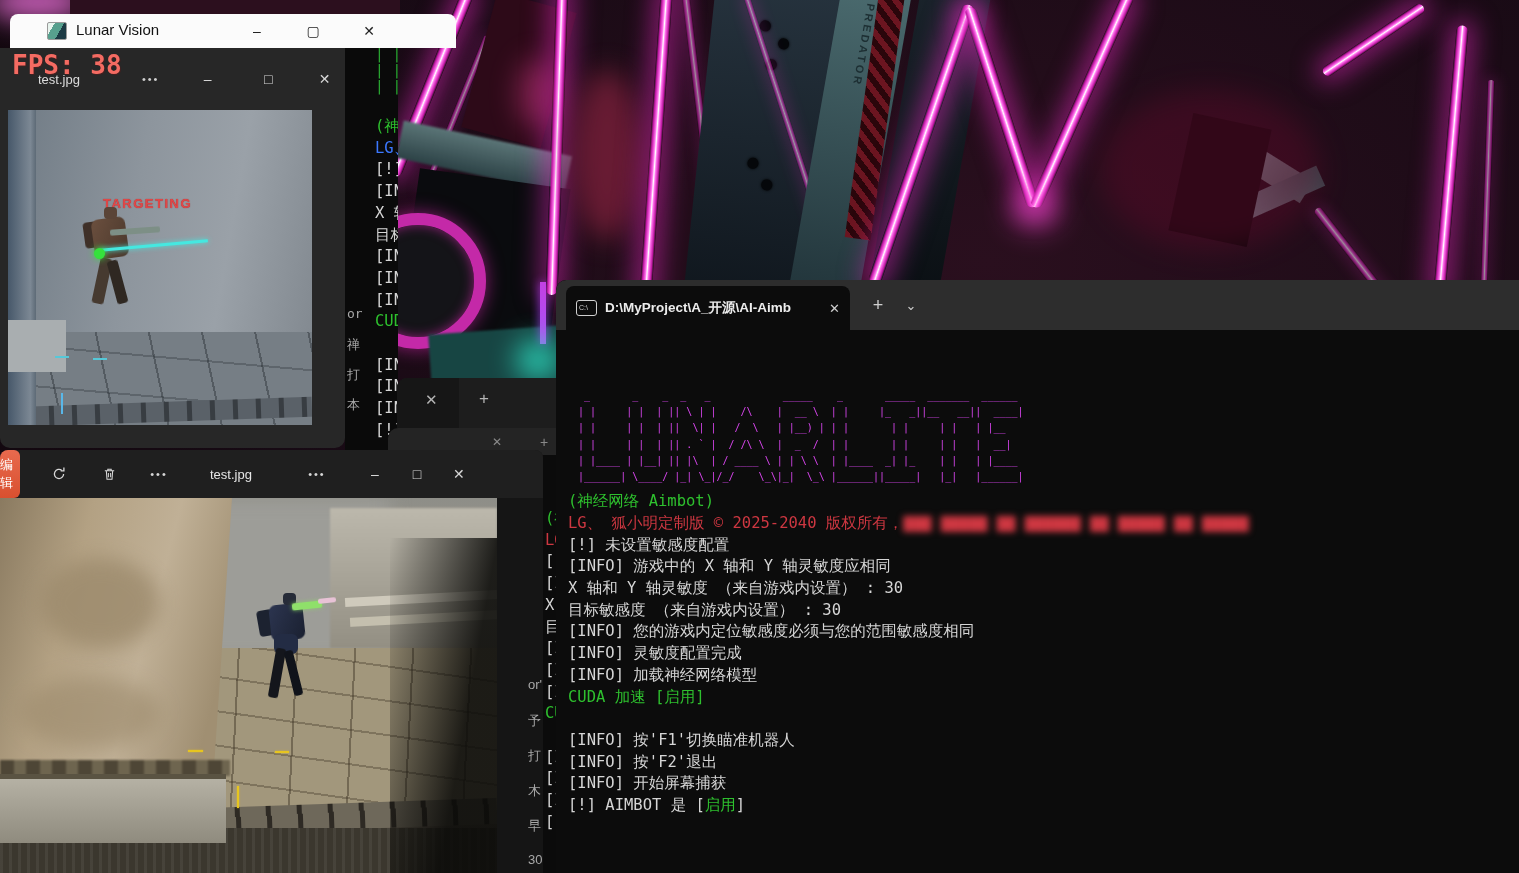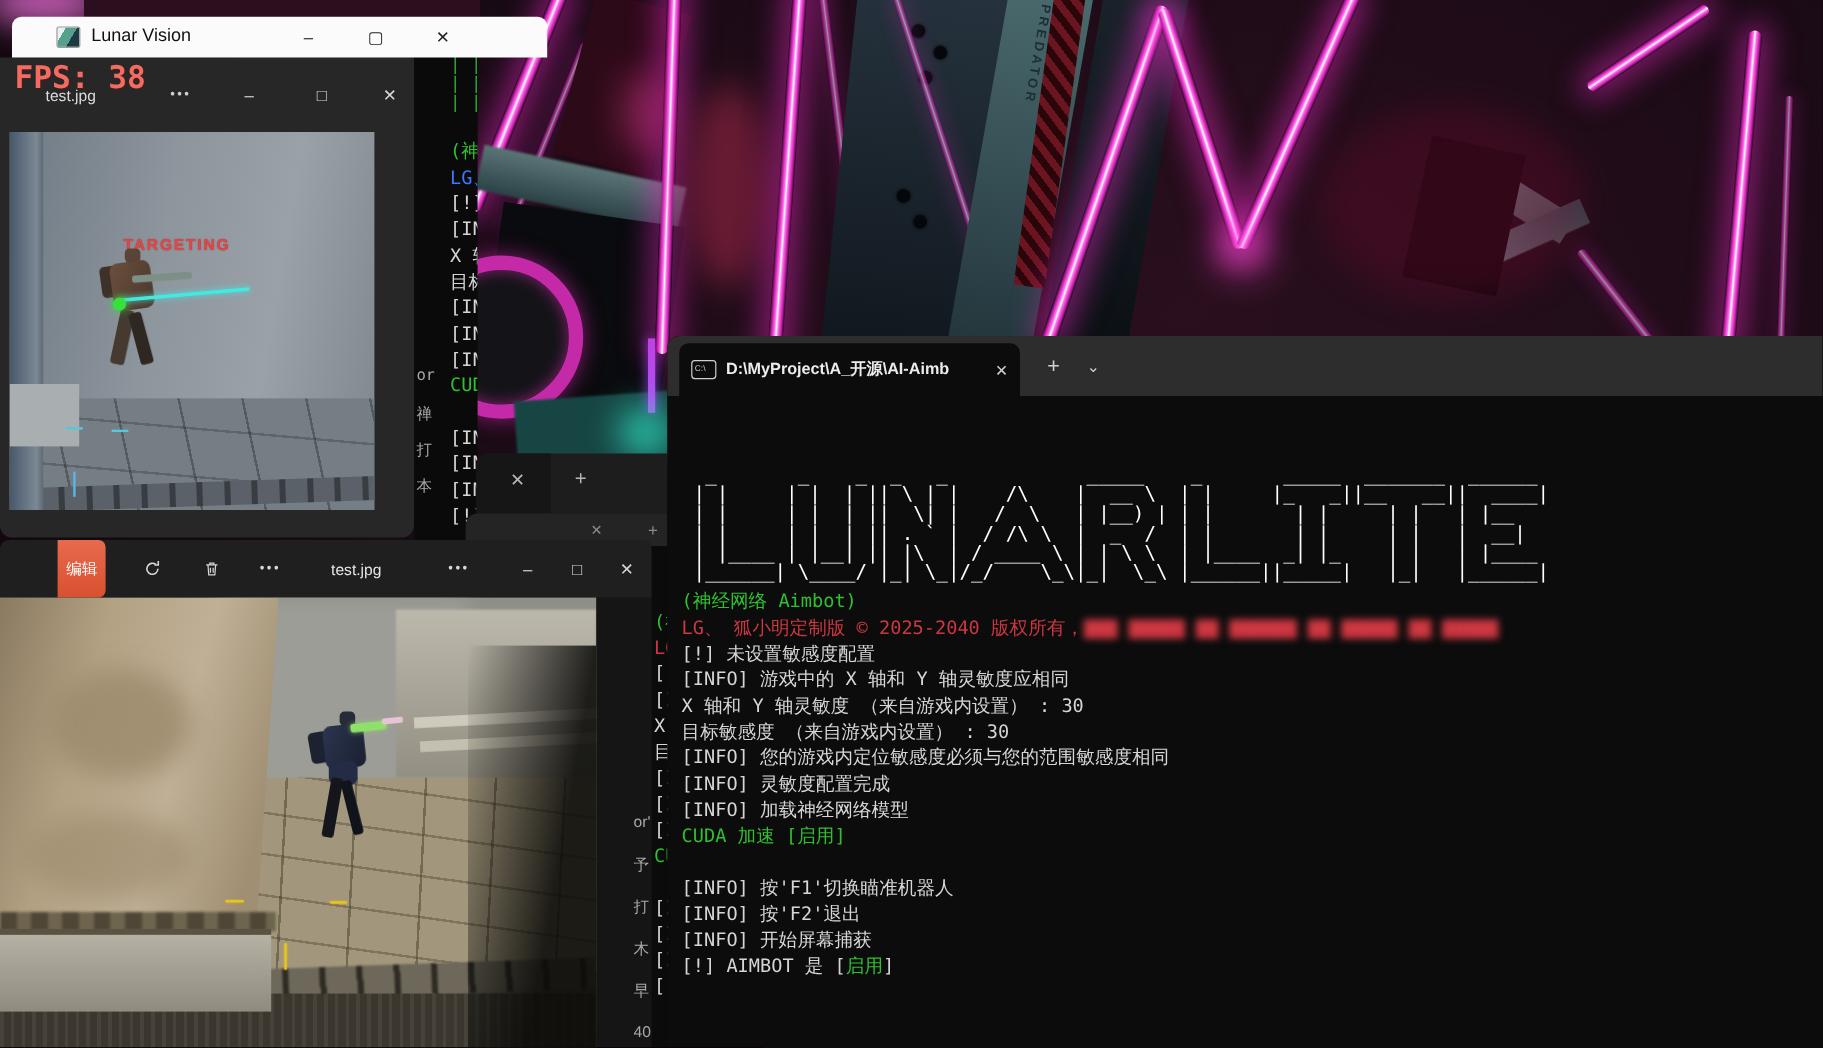--- a/index.html
+++ b/index.html
@@ -26,22 +26,22 @@
   .blurred{filter:blur(3px);}
   .tailfrag{position:absolute;color:#a8a8a8;font-size:13px;width:15px;overflow:hidden;white-space:nowrap;}
   
   #win3{left:397px;top:378px;width:159px;height:50px;background:#1d1d1d;border-radius:10px 0 0 0;z-index:3;}
   #win3 .tabstub{position:absolute;left:0;top:0;width:62px;height:50px;background:#161616;border-radius:10px 0 0 0;}
   #win4{left:388px;top:428px;width:168px;height:27px;background:#242424;border-radius:10px 0 0 0;z-index:4;}
   .ghost{position:absolute;color:#b5b5b5;font-size:14px;}
   
   #photos{left:0;top:450px;width:543px;height:423px;background:#191919;border-radius:8px 8px 0 0;z-index:5;overflow:hidden;}
   #photos-bar{position:absolute;left:0;top:0;width:100%;height:48px;background:#1f1f1f;display:flex;align-items:center;}
-  #edit-btn{width:41px;height:48px;background:linear-gradient(180deg,#e86a4e,#d9502f);color:#fff;
-            display:flex;align-items:center;justify-content:center;font-size:13px;border-radius:0 6px 6px 0;margin-left:48px;}
+  #edit-btn{width:20px;height:48px;background:linear-gradient(180deg,#e86a4e,#d9502f);color:#fff;
+            display:flex;align-items:center;justify-content:center;font-size:13px;border-radius:0 6px 6px 0;}
   .tool{width:50px;height:48px;display:flex;align-items:center;justify-content:center;color:#d8d8d8;font-size:15px;}
   #photos-title{color:#e6e6e6;font-size:13px;margin:0 14px;}
   #photo-canvas{position:absolute;left:0;top:48px;width:497px;height:375px;overflow:hidden;
     background:linear-gradient(180deg,#8e8e88 0%,#9a958a 18%,#978c78 45%,#7d7465 72%,#4a4238 100%);}
   #photo-letterbox{position:absolute;left:497px;top:48px;width:46px;height:375px;background:#151515;}
   
   .fogwall{left:180px;top:0;width:210px;height:165px;background:#9d9d98;filter:blur(9px);}
   .bldg{left:330px;top:10px;width:167px;height:140px;background:linear-gradient(180deg,#bcb8ac,#938f83);filter:blur(1px);}
   .step1{left:345px;top:96px;width:152px;height:9px;background:#cfcabc;transform:rotate(-3deg);filter:blur(.5px);}
   .step2{left:350px;top:116px;width:147px;height:9px;background:#c4bfae;transform:rotate(-3deg);filter:blur(.5px);}
@@ -67,21 +67,21 @@
   #terminal{left:556px;top:280px;width:963px;height:593px;background:#0c0c0c;border-radius:10px 0 0 0;z-index:7;overflow:hidden;}
   #term-tabbar{position:absolute;left:0;top:0;width:100%;height:50px;background:#2d2d2d;border-radius:10px 0 0 0;}
   #term-tab{position:absolute;left:10px;top:6px;width:284px;height:44px;background:#0c0c0c;border-radius:8px 8px 0 0;
     display:flex;align-items:center;padding:0 10px;box-sizing:border-box;color:#ececec;}
   #tab-cmd-icon{width:17px;height:14px;border:1.4px solid #d0d0d0;border-radius:3px;font-size:7px;line-height:13px;
     text-align:left;padding-left:2px;color:#d0d0d0;flex:0 0 auto;}
   #term-tab-title{flex:1;font-size:13.5px;margin:0 8px;white-space:nowrap;overflow:hidden;font-weight:bold;}
   #term-tab-close{color:#cfcfcf;font-size:13px;}
   .barbtn{position:absolute;top:0;height:50px;display:flex;align-items:center;justify-content:center;color:#d0d0d0;}
   #term-body{position:absolute;left:12px;top:50px;right:0;bottom:0;}
-  #term-art{margin:58px 0 6px 10px;font-size:16px;line-height:16.2px;color:#ffffff;white-space:pre;}
+  #term-art{margin:58px 0 6px 10px;font-size:10px;line-height:16.2px;color:#d946ef;white-space:pre;}
   #term-lines{font-size:15.5px;line-height:21.7px;white-space:pre;}
   
   #preview{left:0;top:48px;width:345px;height:400px;background:#272727;border-radius:0 0 10px 10px;z-index:8;overflow:hidden;}
   #preview-bar{position:absolute;left:0;top:8px;width:100%;height:46px;display:flex;align-items:center;}
   #preview-title{color:#dcdcdc;font-size:13px;margin-left:38px;}
   #preview-img{position:absolute;left:8px;top:62px;width:304px;height:315px;overflow:hidden;
     background:linear-gradient(100deg,#6f7a84,#8d959d 40%,#9aa1a8 68%,#7f868d);}
   .pv-pillar{left:0;top:0;width:28px;height:315px;background:linear-gradient(90deg,#47586a,#7c8894 80%,#5d6a76);}
   .pv-base{left:0;top:210px;width:58px;height:52px;background:#a9aeb0;filter:blur(.5px);}
   .pv-floor{left:0;top:222px;width:304px;height:93px;background:#767e85;
@@ -237,21 +237,21 @@
       <div class="ymark" style="left:275px;top:253px;width:14px;height:2px;"></div>
       <div class="ymark" style="left:237px;top:288px;width:2px;height:22px;"></div>
     </div>
     <div id="photo-letterbox">
       <div id="tails-right">
           <div class="tailfrag" style="left: 31px; top: 179px;">or'</div>
           <div class="tailfrag" style="left: 31px; top: 214px;">予</div>
           <div class="tailfrag" style="left: 31px; top: 249px;">打</div>
           <div class="tailfrag" style="left: 31px; top: 284px;">木</div>
           <div class="tailfrag" style="left: 31px; top: 319px;">早</div>
-          <div class="tailfrag" style="left: 31px; top: 354px;">40</div>
+          <div class="tailfrag" style="left: 31px; top: 354px;">30</div>
         </div>
     </div>
   </div>
 
   <div id="terminal" class="abs">
     <div id="term-tabbar">
       <div id="term-tab">
         <div id="tab-cmd-icon">C:\</div>
         <div id="term-tab-title">D:\MyProject\A_开源\AI-Aimb</div>
         <div id="term-tab-close">✕</div>

